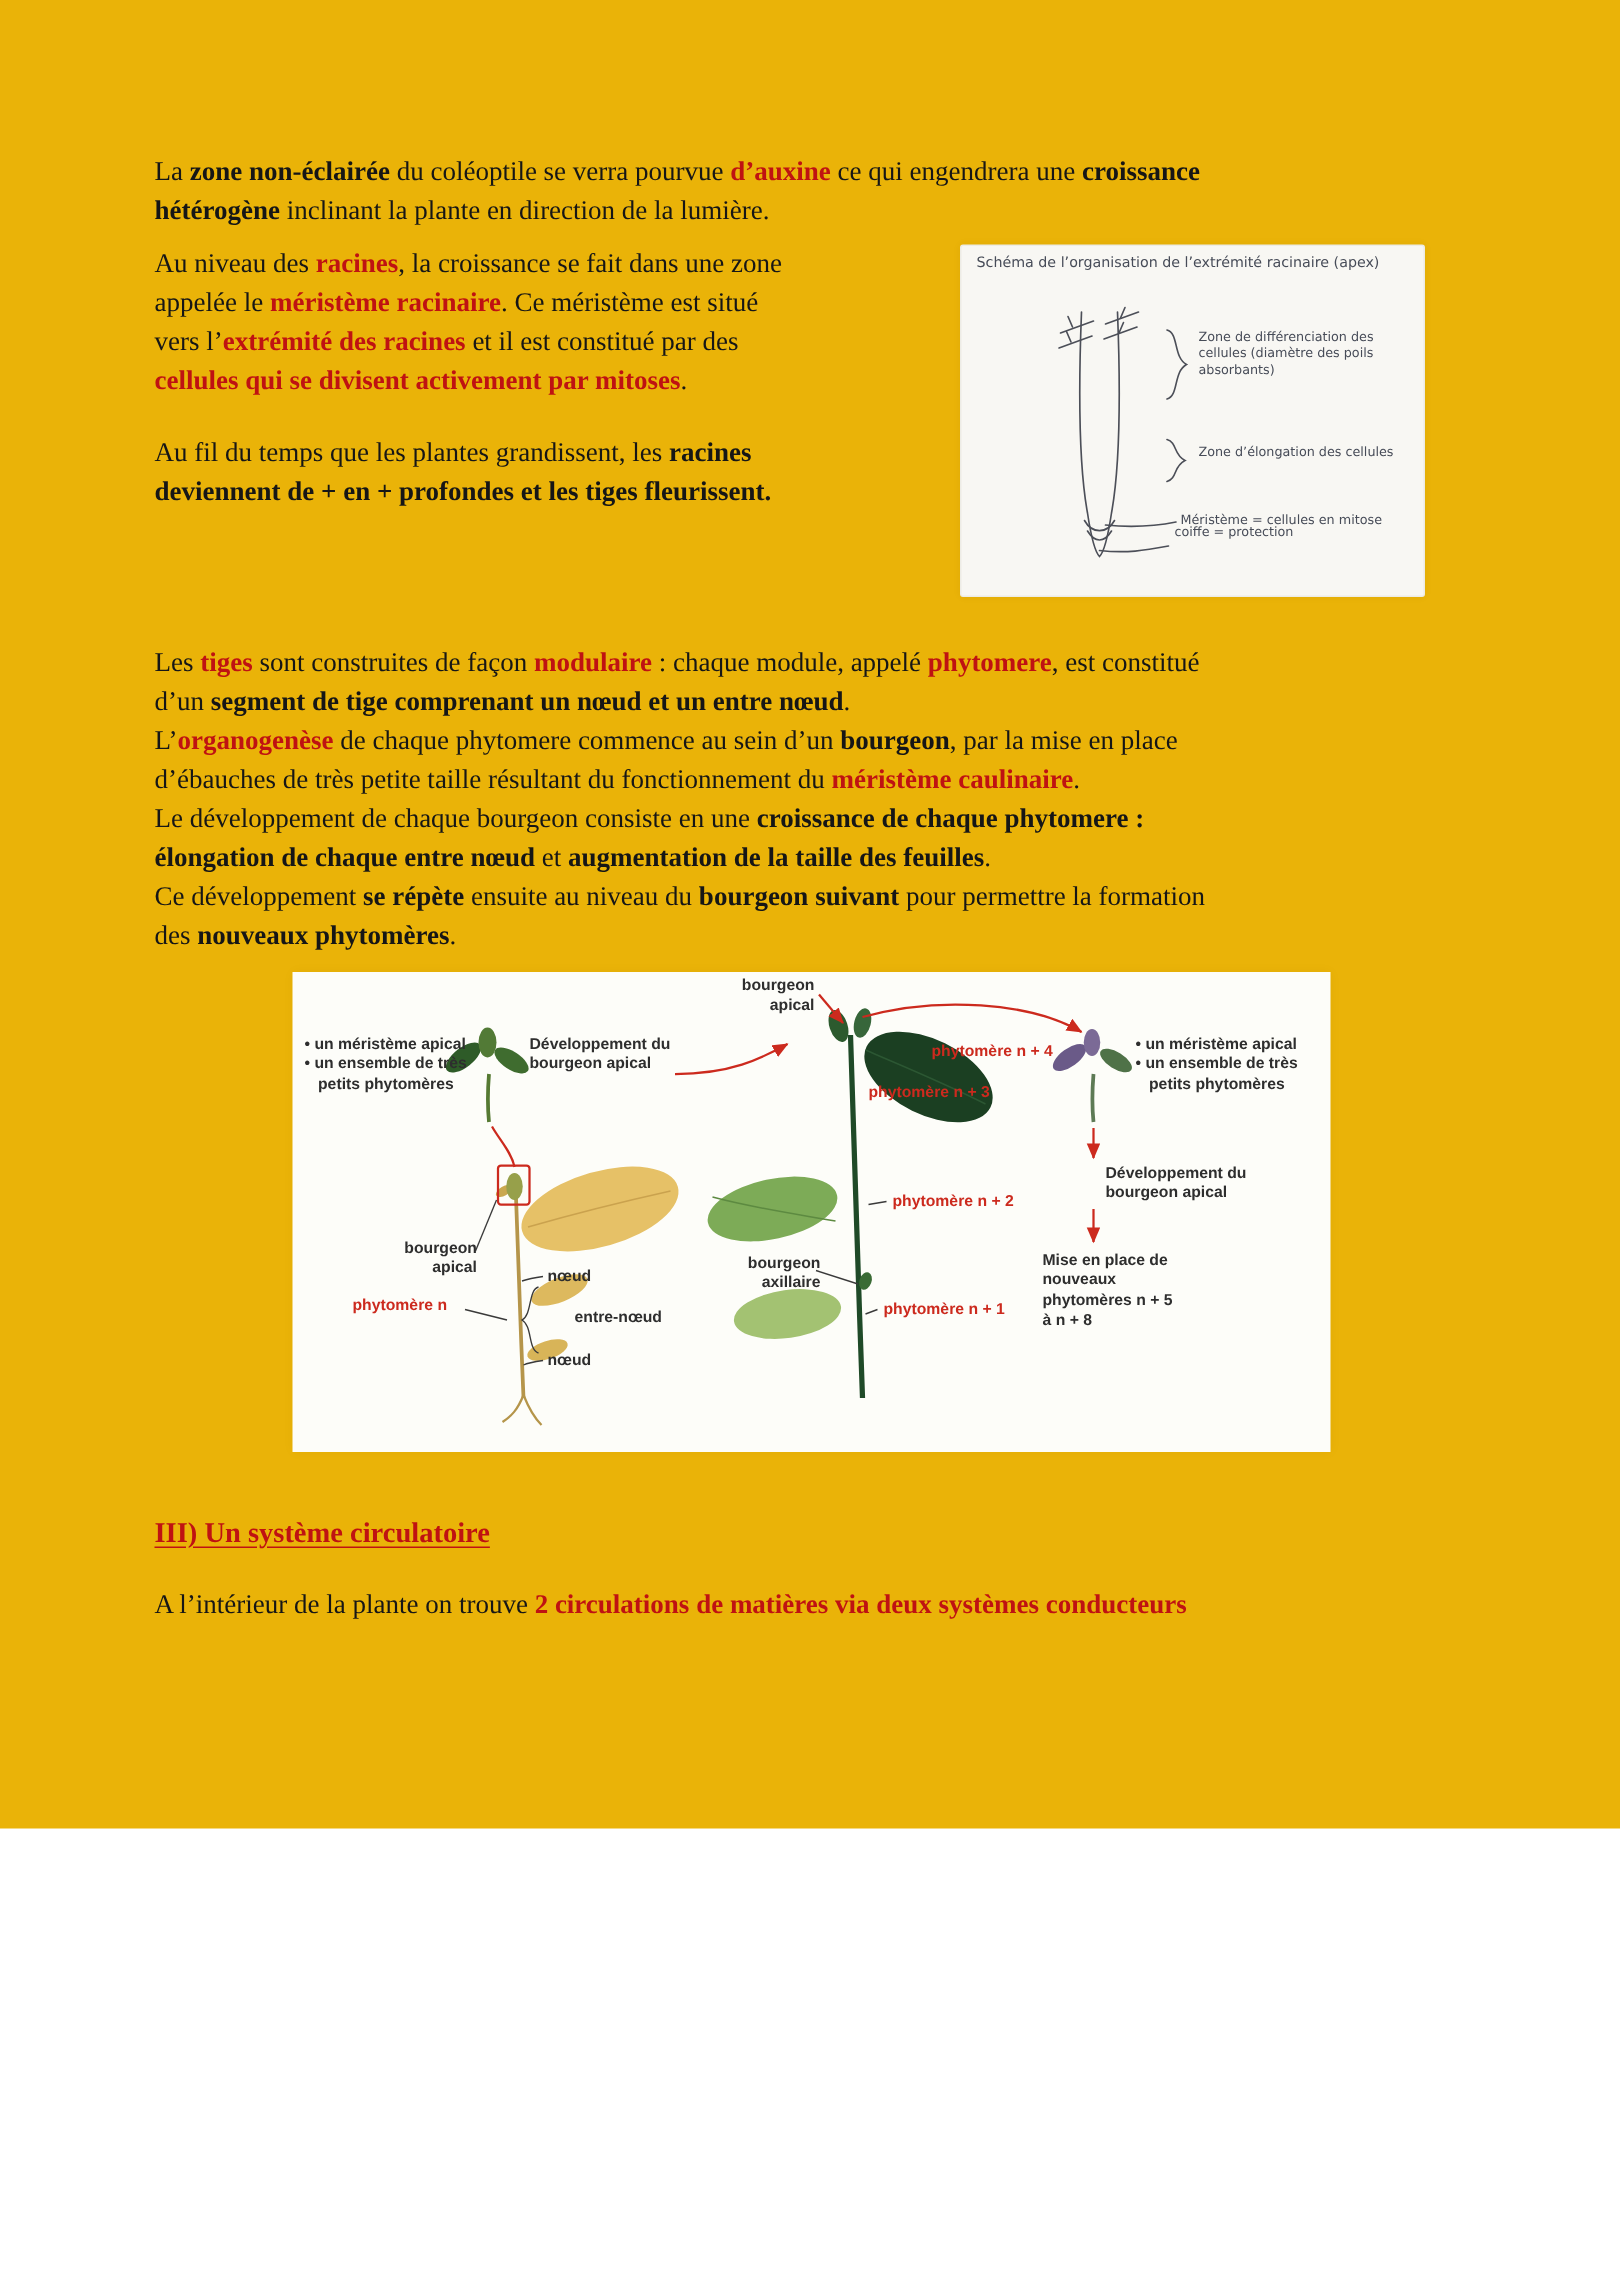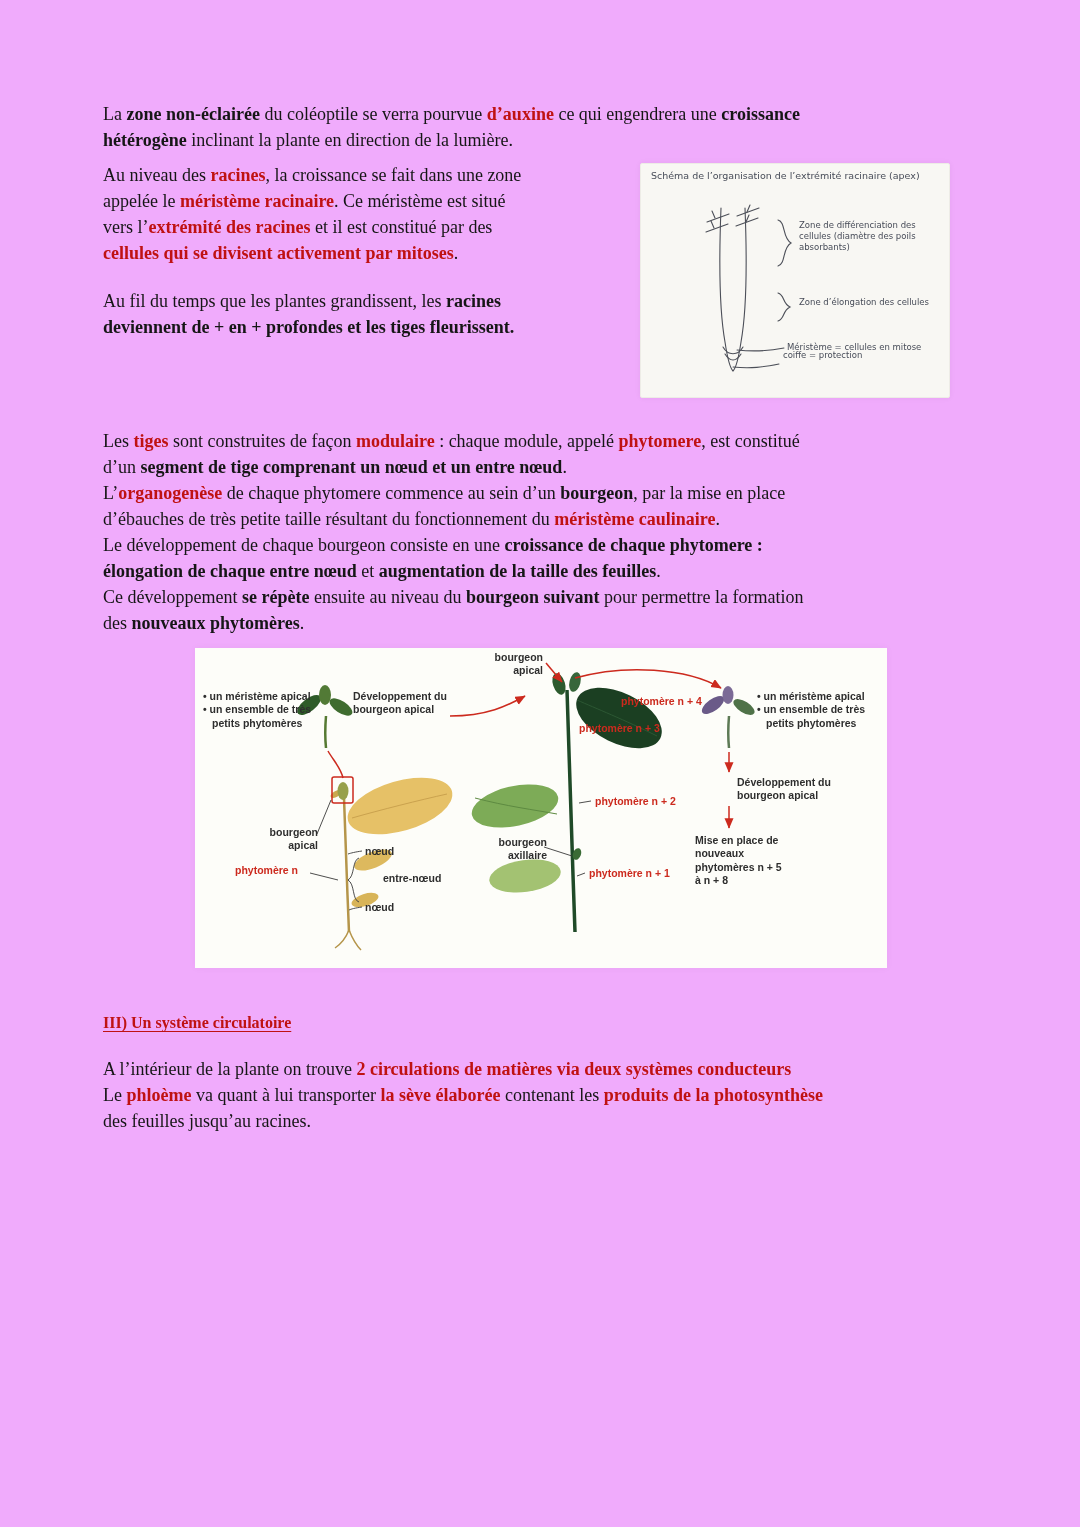--- a/index.html
+++ b/index.html
@@ -1,29 +1,29 @@
 <!DOCTYPE html>
 <html style="--red: #bf1212; --dgred: #cc2a1e;"><head>
 <meta charset="utf-8">
 <style>
   :root { --red:#bf1212; --dgred:#cc2a1e; }
   * { margin:0; padding:0; box-sizing:border-box; }
   body { background:#ffffff; }
-  .page { position:relative; width:1080px; height:1527px; background:#f0abfc;
+  .page { position:relative; width:1080px; height:1219px; background:#eab308;
           font-family:"Liberation Serif", serif; font-size:18px; line-height:26px; color:#161616; overflow:hidden; }
   .abs { position:absolute; }
   .para { margin:0; }
   .b { font-weight:700; }
   .r { font-weight:700; color:var(--red); }
 
   .p1 { left:103px; top:101px; width:875px; }
   .colwrap { left:103px; top:162px; width:545px; }
   .colwrap .gap { margin-bottom:22px; }
   .block-c { left:103px; top:428px; width:880px; }
-  .h3 { left:103px; top:1010px; font-size:16px; font-weight:700; color:var(--red);
+  .h3 { left:103px; top:1010px; font-size:19px; font-weight:700; color:var(--red);
         text-decoration:underline; text-underline-offset:3px; }
   .block-d { left:103px; top:1056px; width:885px; }
 
   
   .fig { left:640px; top:163px; width:310px; height:235px; background:#f8f7f3;
          border:1px solid #edece6; border-radius:2px; box-shadow:0 0 6px rgba(0,0,0,0.05); }
   .fig svg { position:absolute; left:0; top:0; }
   .hlab { position:absolute; font-family:"DejaVu Sans", sans-serif; 
           font-size:8.5px; line-height:1.3; color:#474c58; }
   .hlab.title { font-size:9.5px; }
@@ -190,16 +190,15 @@
     </div>
 
     <div class="dlab" style="left:542px; top:128px; width:112px;">Développement du bourgeon apical</div>
     <div class="dlab" style="left:500px; top:186px; width:92px;">Mise en place de nouveaux phytomères n + 5 à n + 8</div>
   </div>
 
   <h2 class="abs h3">III) Un système circulatoire</h2>
 
   <div class="abs block-d">
     <p class="para"><span>A l’intérieur de la plante on trouve </span><span class="r">2 circulations de matières via deux systèmes conducteurs</span></p>
-    <p class="para"><span>Le </span><span class="r">phloème</span><span> va quant à lui transporter </span><span class="r">la sève élaborée</span><span> contenant les </span><span class="r">produits de la photosynthèse</span><br><span>des feuilles jusqu’au racines.</span></p>
   </div>
 
 </div>
 
 </body></html>

